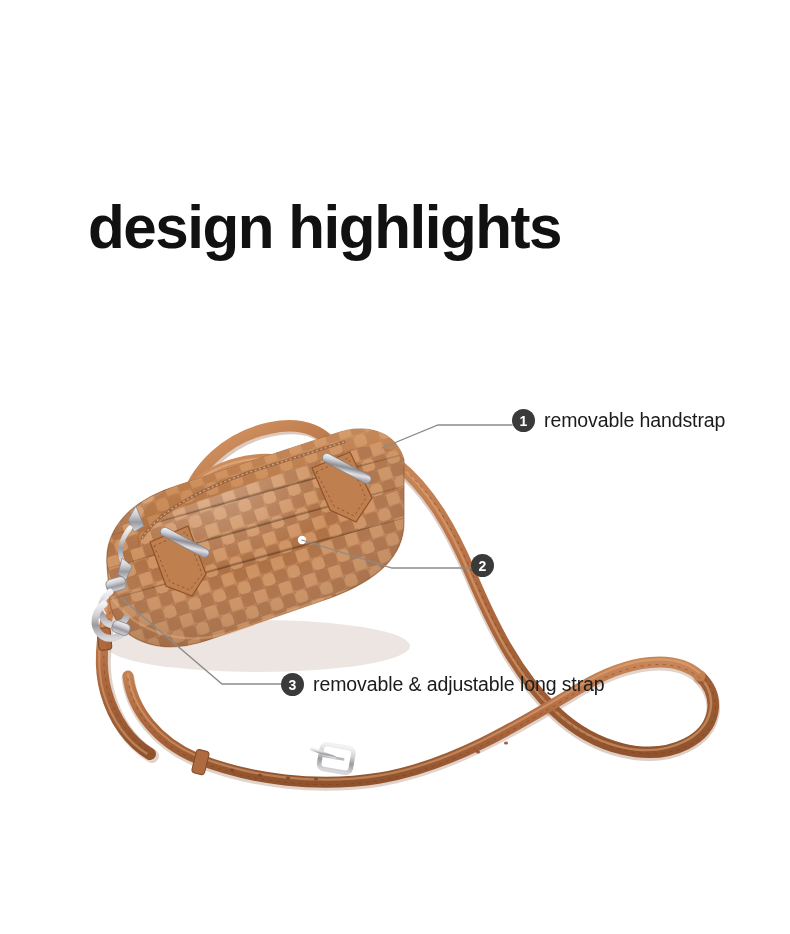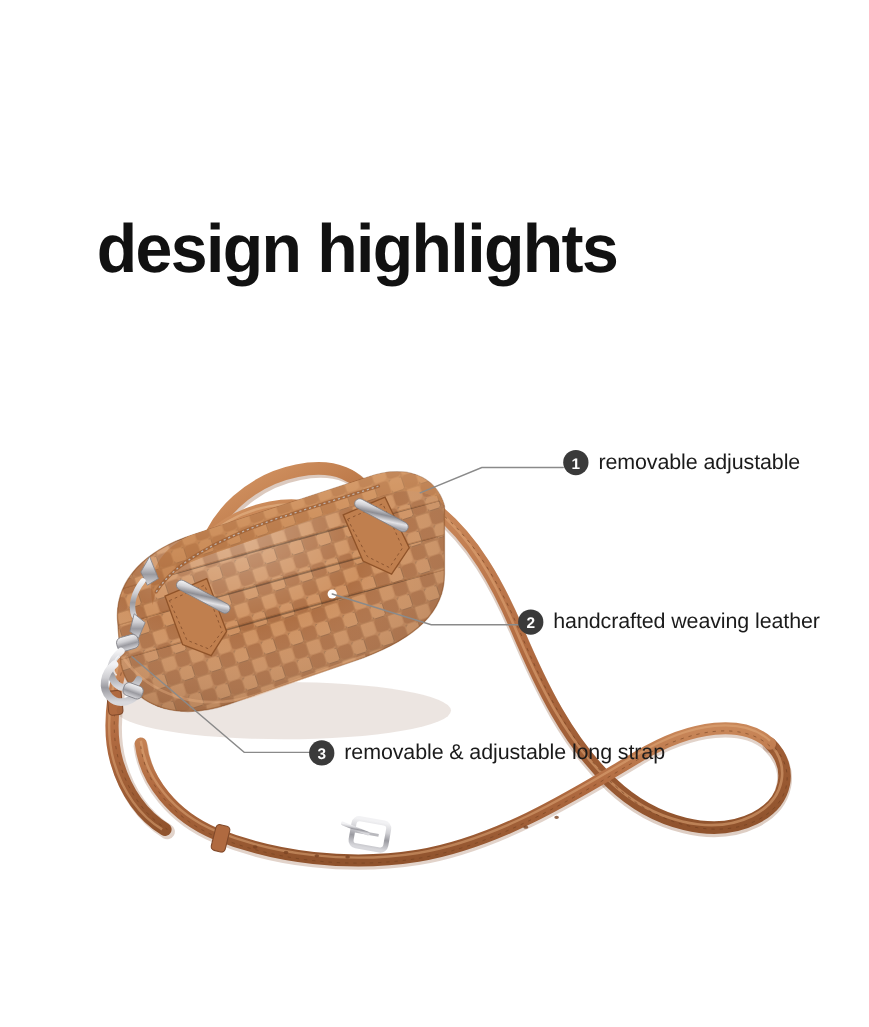--- a/index.html
+++ b/index.html
@@ -329,26 +329,25 @@
   <svg class="leader-layer" viewBox="0 0 790 934" xmlns="http://www.w3.org/2000/svg">
     <g stroke="#8a8a8a" stroke-width="1.3" fill="none" stroke-linecap="round">
       <path d="M382 448 L438 425 L512 425"></path>
       <path d="M302 540 L392 568 L472 568"></path>
       <path d="M120 597 L222 684 L282 684"></path>
     </g>
   </svg>
 
   <div class="callout" id="callout-1">
     <div class="callout-badge">1</div>
-    <div class="callout-text">removable adjustable</div>
+    <div class="callout-text">removable handstrap</div>
   </div>
 
   <div class="callout" id="callout-2">
     <div class="callout-badge">2</div>
-    <div class="callout-text">handcrafted weaving leather</div>
   </div>
 
   <div class="callout" id="callout-3">
     <div class="callout-badge">3</div>
     <div class="callout-text">removable &amp; adjustable long strap</div>
   </div>
 
 </div>
 
 </body></html>

